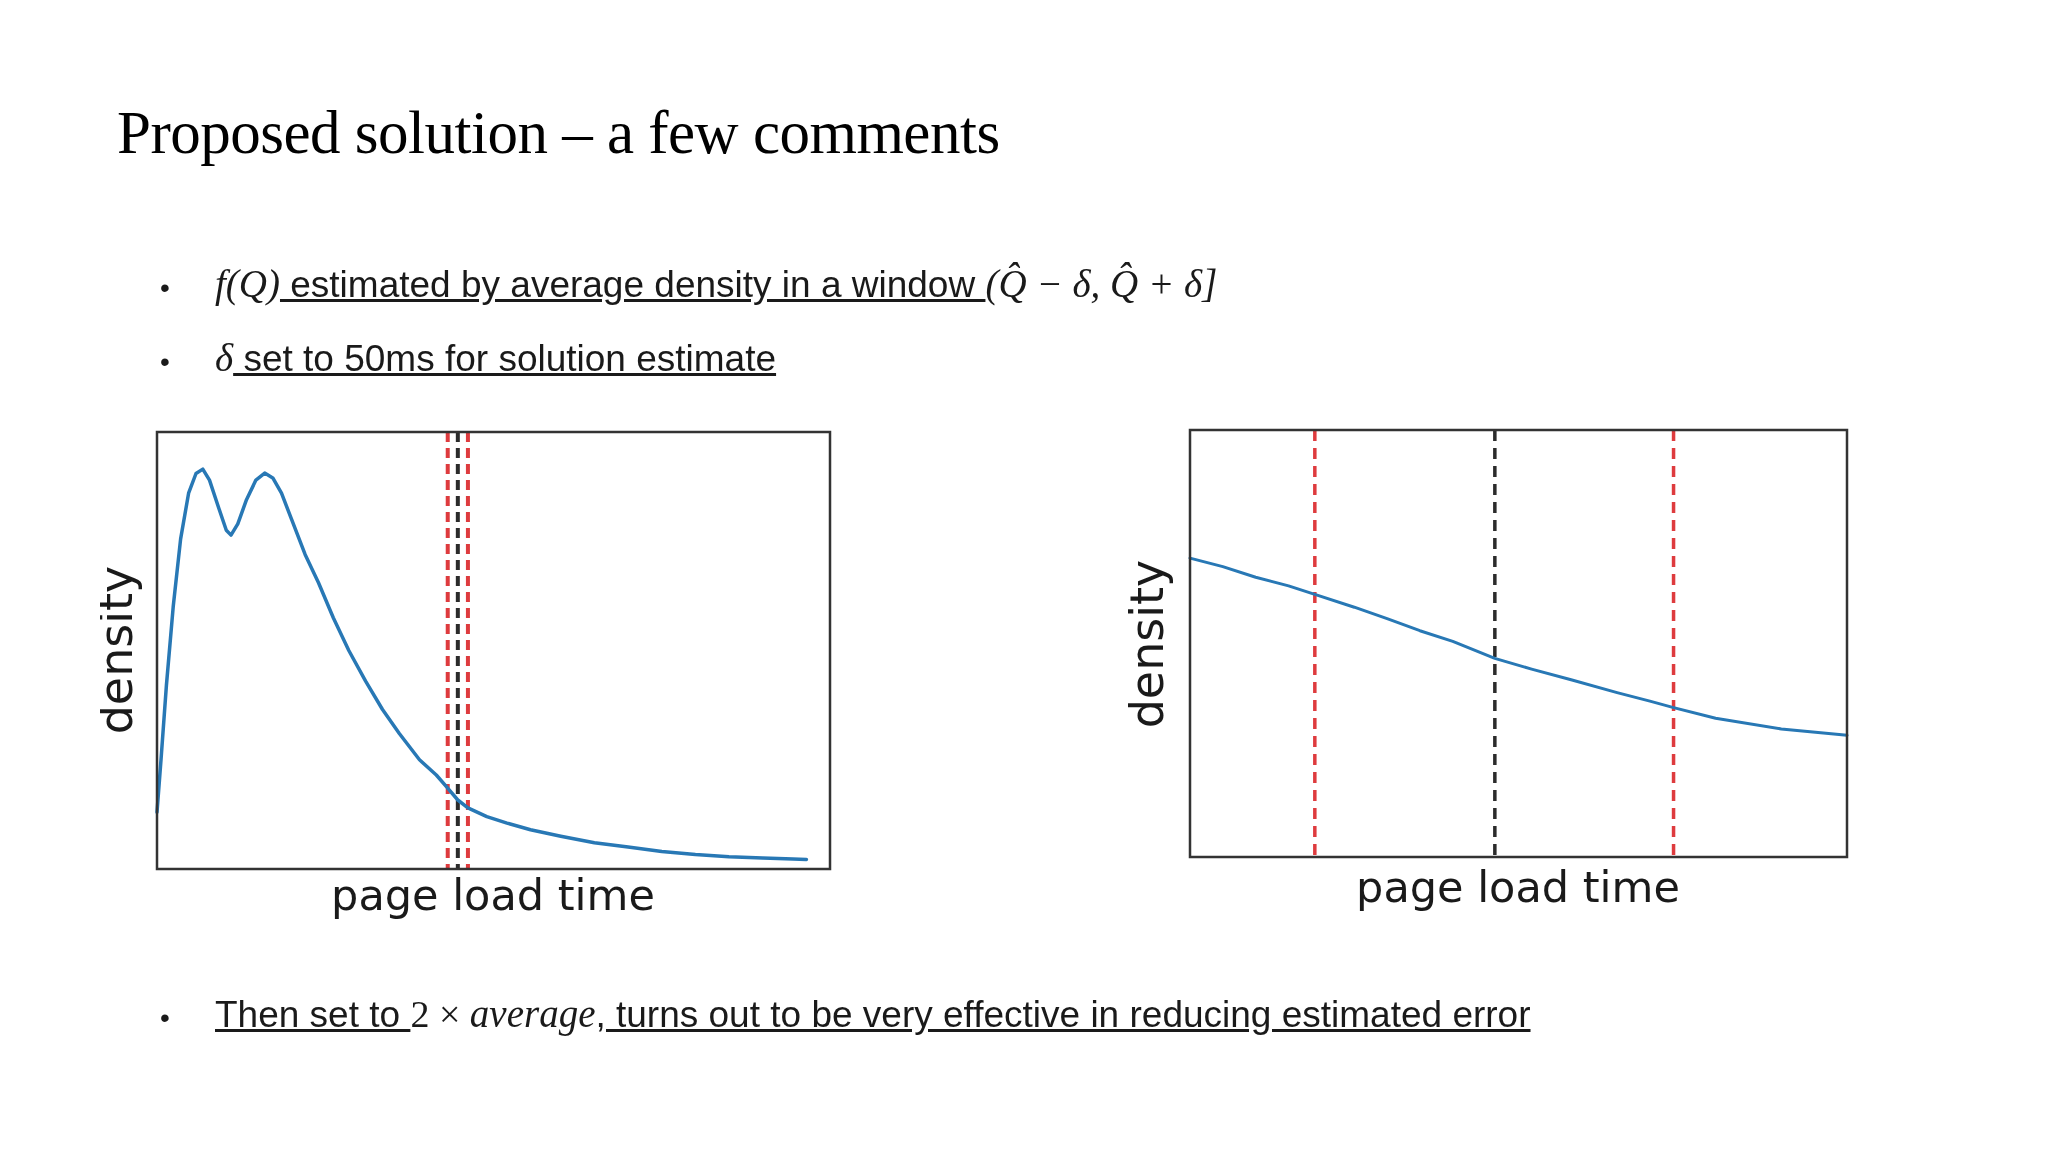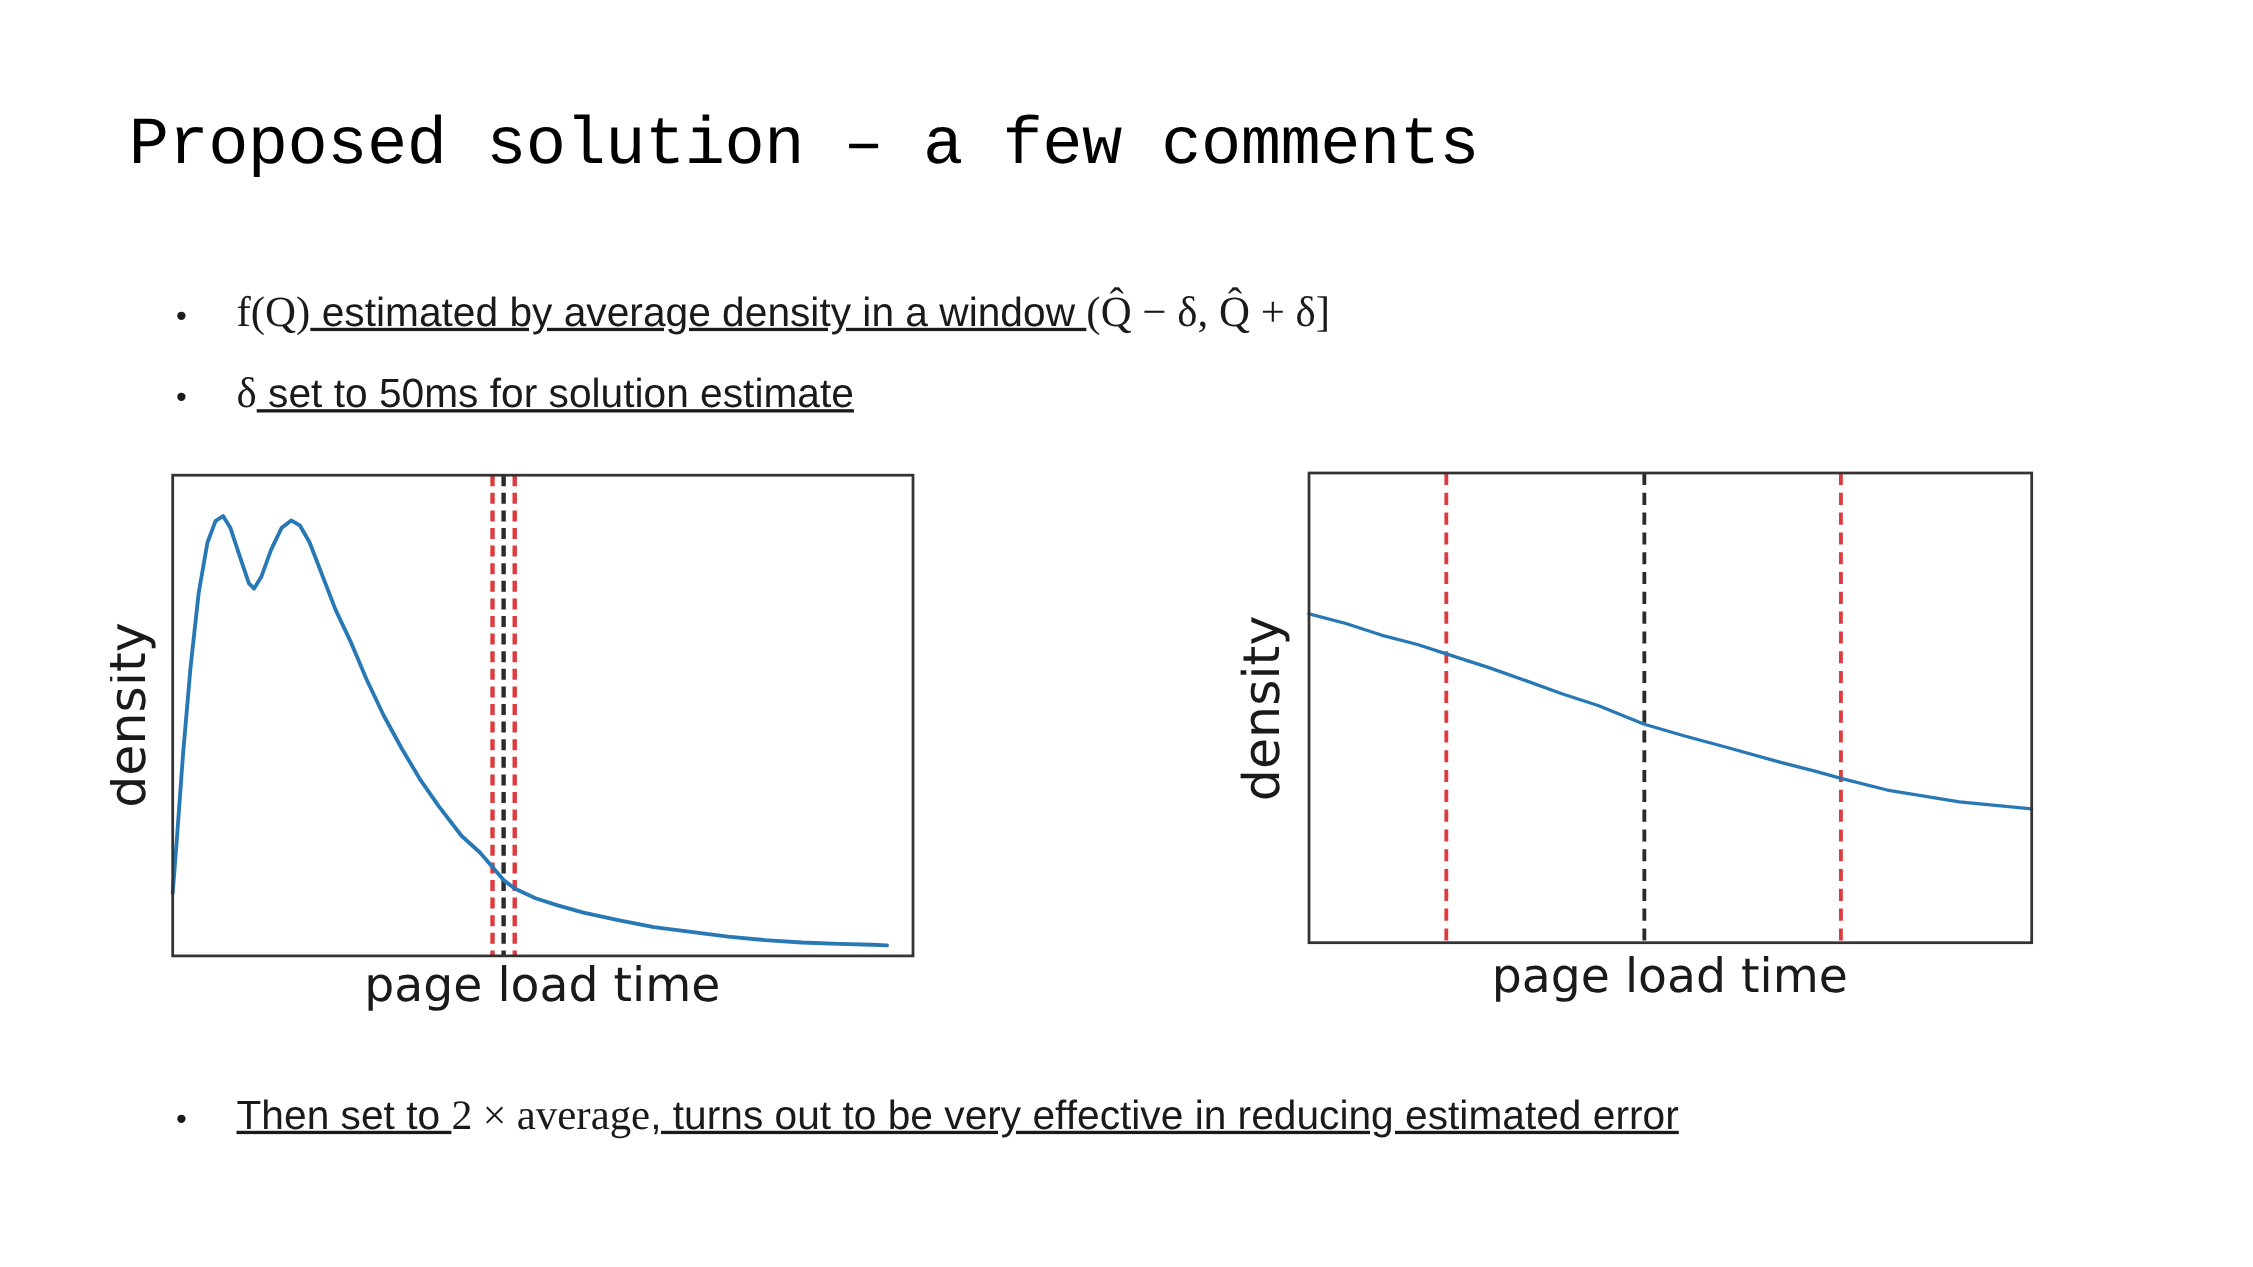--- a/index.html
+++ b/index.html
@@ -5,42 +5,42 @@
   html,body{margin:0;padding:0;}
   body{
     width:2048px;height:1152px;position:relative;overflow:hidden;
     background:#ffffff;
     font-family:"Liberation Sans",sans-serif;
   }
   .slide{position:absolute;inset:0;}
 
   .title{
     position:absolute;left:117px;top:98px;margin:0;
-    font-family:Liberation Mono, monospace;
+    font-family:Liberation Serif, serif;
     font-size:61px;font-weight:400;color:#000000;
     letter-spacing:-0.5px;white-space:nowrap;
   }
 
   .bullet{
     position:absolute;left:160px;
     display:flex;align-items:baseline;
     font-size:37px;color:#1a1a1a;white-space:nowrap;
   }
   .bullet .dot{
     display:inline-block;width:55px;flex:0 0 55px;
     font-size:28px;color:#1a1a1a;
   }
   .bullet-1{top:261px;}
   .bullet-2{top:335px;}
   .bullet-3{top:991px;}
 
   .seg-plain{font-family:"Liberation Sans",sans-serif;text-decoration:underline;}
   .seg-math{
     font-family:"Liberation Serif",serif;
-    font-size:39px;
+    font-style:italic;font-size:39px;
   }
   .seg-mathup{
     font-family:"Liberation Serif",serif;
     font-style:normal;font-size:38px;
   }
 
   svg.chart{position:absolute;}
   svg.chart .frame{fill:none;stroke:#333333;stroke-width:2.5px;}
   svg.chart text{
     font-family:"DejaVu Sans","Liberation Sans",sans-serif;

